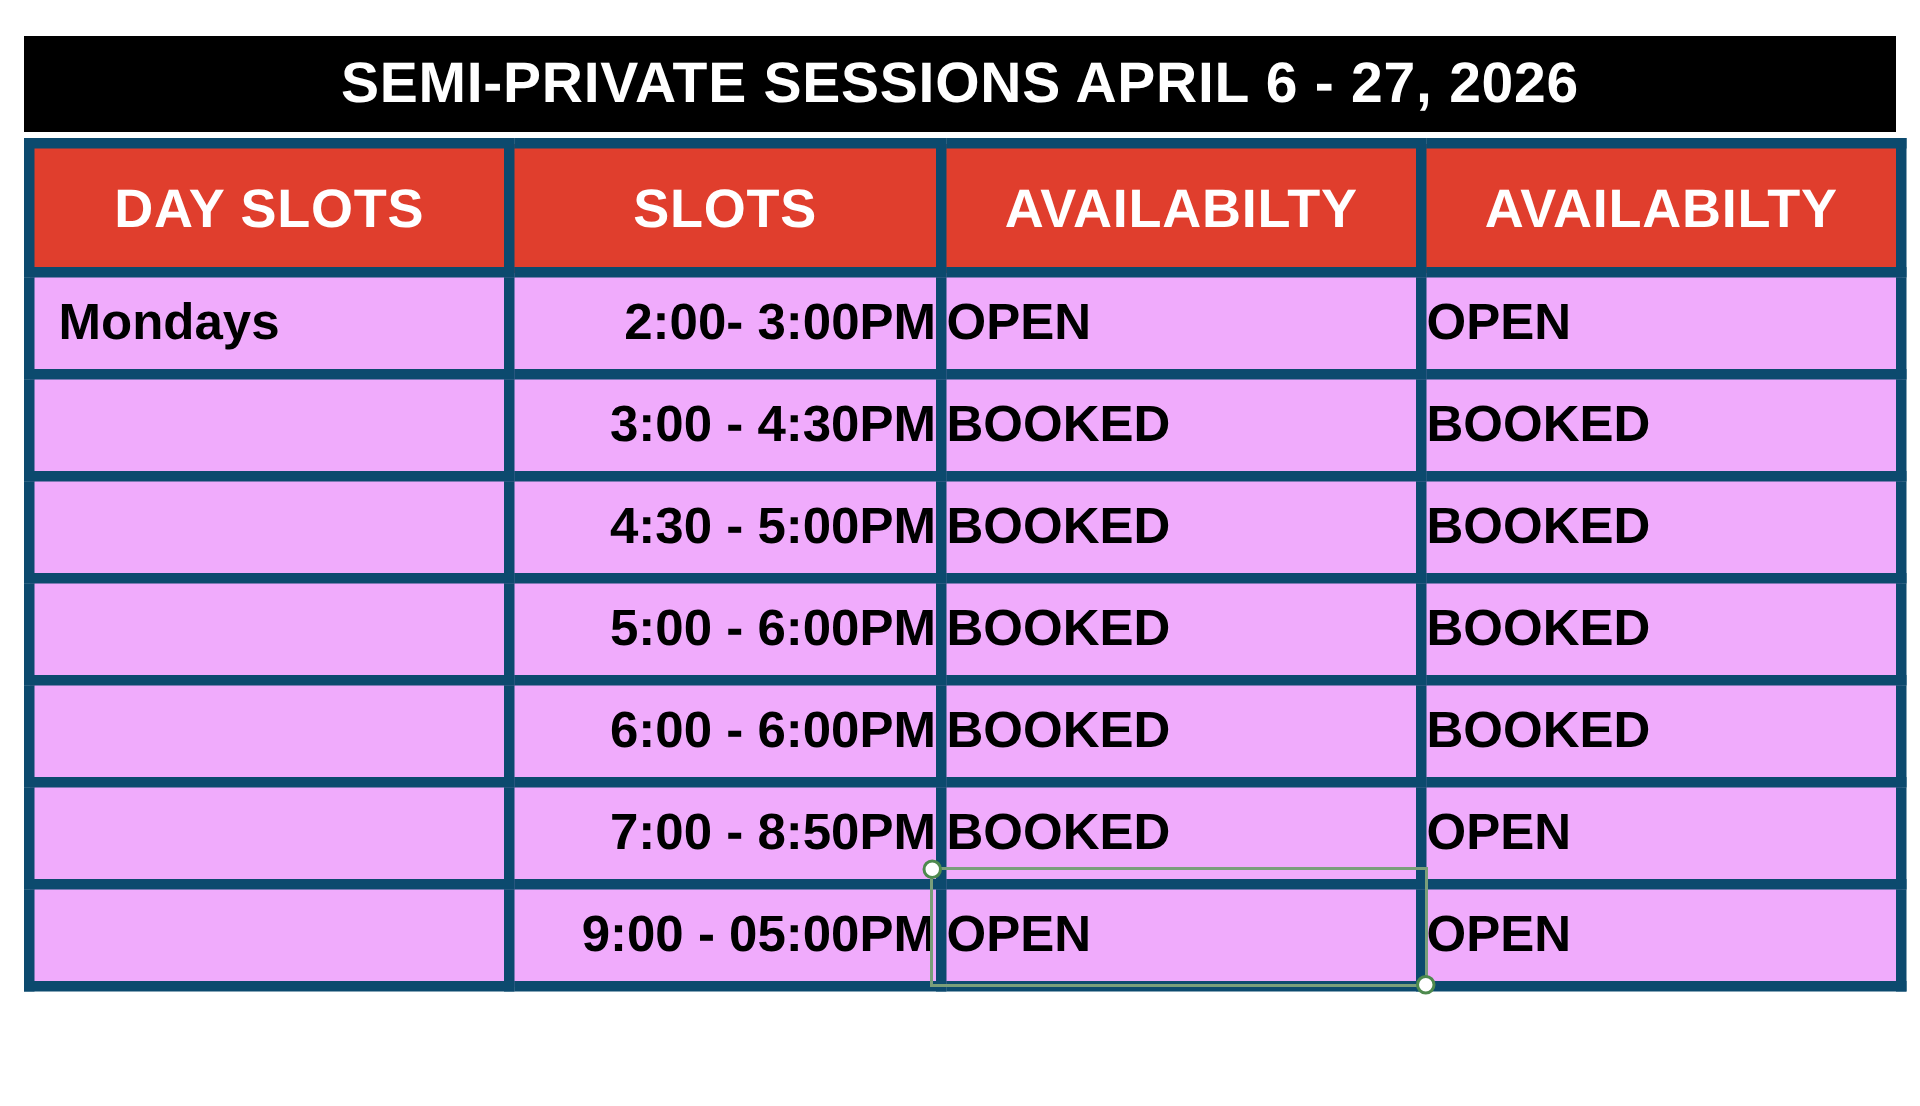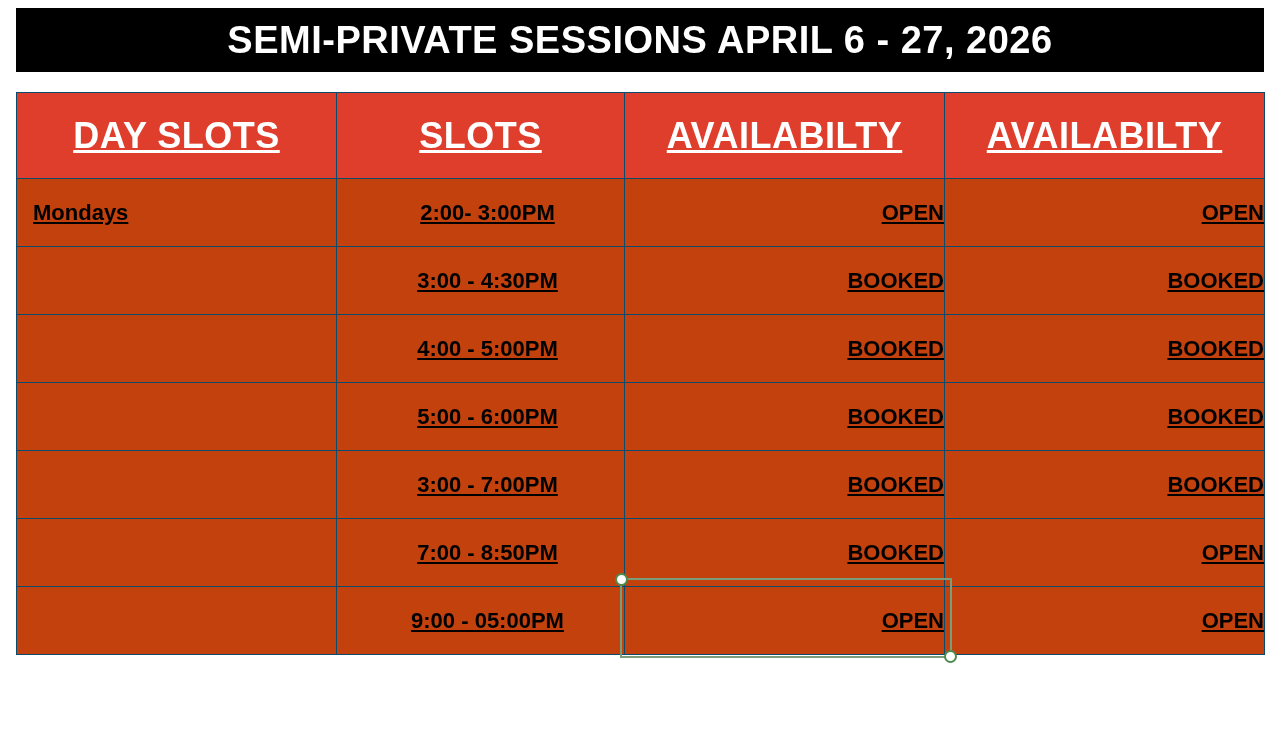--- a/index.html
+++ b/index.html
@@ -17,21 +17,21 @@
     position: relative;
     width: 1280px;
     height: 737px;
     box-sizing: border-box;
   }
 
   
   .title-banner {
     position: absolute;
     left: 16px;
-    top: 8px;
+    top: 24px;
     width: 1248px;
     height: 64px;
     background: #000000;
     display: flex;
     align-items: center;
     justify-content: center;
   }
   .title-banner .title-text {
     color: #ffffff;
     font-size: 38px;
@@ -44,62 +44,61 @@
   
   .schedule-table {
     position: absolute;
     left: 16px;
     top: 92px;
     width: 1248px;
     border-collapse: collapse;
     table-layout: fixed;
   }
   .schedule-table td, .schedule-table th {
-    border: 1px solid #0c4a6e;
+    border: 7px solid #0c4a6e;
     padding: 0;
     margin: 0;
     box-sizing: border-box;
-    text-decoration: underline;
   }
   .schedule-table thead th {
     background: #e03e2d;
     color: #ffffff;
     height: 86px;
     font-size: 36px;
     font-weight: bold;
     text-align: center;
     vertical-align: middle;
     letter-spacing: 0.5px;
   }
   .col-day   { width: 320px; }
   .col-time  { width: 288px; }
   .col-av1   { width: 320px; }
   .col-av2   { width: 320px; }
 
   .schedule-table tbody td {
     height: 68px;
-    font-size: 22px;
+    font-size: 34px;
     font-weight: bold;
     vertical-align: middle;
-    background: #c2410c;
+    background: #f0abfc;
     color: #000000;
   }
   td.day-cell {
     text-align: left;
     padding-left: 16px;
     font-size: 27px;
   }
   td.time-cell {
-    text-align: center;
+    text-align: right;
     padding-left: 14px;
     font-weight: normal;
     font-size: 27px;
   }
   td.status-cell {
-    text-align: right;
+    text-align: left;
     font-size: 26px;
     font-weight: bold;
   }
   td.status-booked {
     background: #e03e2d;
     color: #000000;
   }
   td.status-open {
     background: #ffffff;
     color: #000000;
@@ -160,33 +159,33 @@
         <td class="status-cell status-open">OPEN</td>
       </tr>
       <tr>
         <td class="day-cell"></td>
         <td class="time-cell">3:00 - 4:30PM</td>
         <td class="status-cell status-booked">BOOKED</td>
         <td class="status-cell status-booked">BOOKED</td>
       </tr>
       <tr>
         <td class="day-cell"></td>
-        <td class="time-cell">4:00 - 5:00PM</td>
+        <td class="time-cell">4:30 - 5:00PM</td>
         <td class="status-cell status-booked">BOOKED</td>
         <td class="status-cell status-booked">BOOKED</td>
       </tr>
       <tr>
         <td class="day-cell"></td>
         <td class="time-cell">5:00 - 6:00PM</td>
         <td class="status-cell status-booked">BOOKED</td>
         <td class="status-cell status-booked">BOOKED</td>
       </tr>
       <tr>
         <td class="day-cell"></td>
-        <td class="time-cell">3:00 - 7:00PM</td>
+        <td class="time-cell">6:00 - 6:00PM</td>
         <td class="status-cell status-booked">BOOKED</td>
         <td class="status-cell status-booked">BOOKED</td>
       </tr>
       <tr>
         <td class="day-cell"></td>
         <td class="time-cell">7:00 - 8:50PM</td>
         <td class="status-cell status-booked">BOOKED</td>
         <td class="status-cell status-open">OPEN</td>
       </tr>
       <tr>

